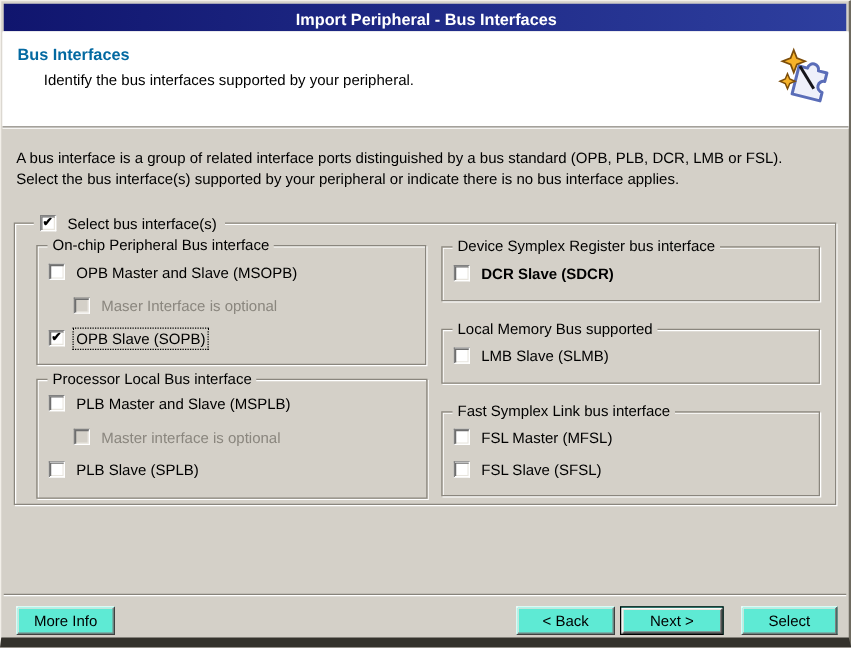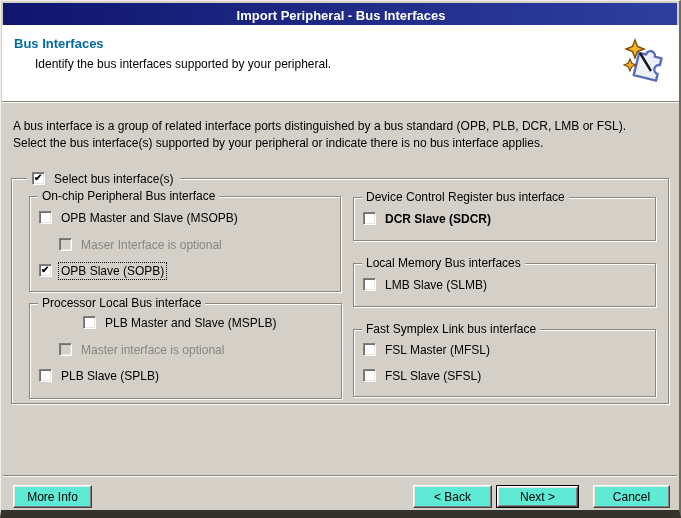--- a/index.html
+++ b/index.html
@@ -131,43 +131,43 @@
     <span class="cb-label">Maser Interface is optional</span>
   </div>
   <div class="row" style="left:38px;top:262px;" data-focused="true">
     <span class="cb" data-checked="true"></span>
     <span class="cb-label">OPB Slave (SOPB)</span>
   </div>
 
   <div class="gb" style="left:28px;top:302px;width:313px;height:96px;">
     <span class="gb-label">Processor Local Bus interface</span>
   </div>
-  <div class="row" style="left:38px;top:314px;margin-left:44px;">
+  <div class="row" style="left:38px;top:314px;">
     <span class="cb" data-checked="false"></span>
     <span class="cb-label">PLB Master and Slave (MSPLB)</span>
   </div>
   <div class="row" style="left:58px;top:341px;" data-disabled="true">
     <span class="cb" data-checked="false"></span>
     <span class="cb-label">Master interface is optional</span>
   </div>
   <div class="row" style="left:38px;top:367px;">
     <span class="cb" data-checked="false"></span>
     <span class="cb-label">PLB Slave (SPLB)</span>
   </div>
 
   <div class="gb" style="left:352px;top:196px;width:303px;height:44px;">
-    <span class="gb-label">Device Control Register bus interface</span>
+    <span class="gb-label">Device Symplex Register bus interface</span>
   </div>
   <div class="row" style="left:362px;top:210px;font-weight:bold;">
     <span class="cb" data-checked="false"></span>
     <span class="cb-label">DCR Slave (SDCR)</span>
   </div>
 
   <div class="gb" style="left:352px;top:262px;width:303px;height:44px;">
-    <span class="gb-label">Local Memory Bus interfaces</span>
+    <span class="gb-label">Local Memory Bus supported</span>
   </div>
   <div class="row" style="left:362px;top:276px;">
     <span class="cb" data-checked="false"></span>
     <span class="cb-label">LMB Slave (SLMB)</span>
   </div>
 
   <div class="gb" style="left:352px;top:328px;width:303px;height:68px;">
     <span class="gb-label">Fast Symplex Link bus interface</span>
   </div>
   <div class="row" style="left:362px;top:341px;">
@@ -177,15 +177,15 @@
   <div class="row" style="left:362px;top:367px;">
     <span class="cb" data-checked="false"></span>
     <span class="cb-label">FSL Slave (SFSL)</span>
   </div>
 
 
   <div class="sep"></div>
   <div class="btn" style="left:12px;width:79px;">More Info</div>
   <div class="btn" style="left:412px;width:79px;">&lt; Back</div>
   <div class="btn default" style="left:495px;width:83px;">Next &gt;</div>
-  <div class="btn" style="left:592px;width:77px;">Cancel</div>
+  <div class="btn" style="left:592px;width:77px;">Select</div>
 
 </div>
 
 </body></html>

